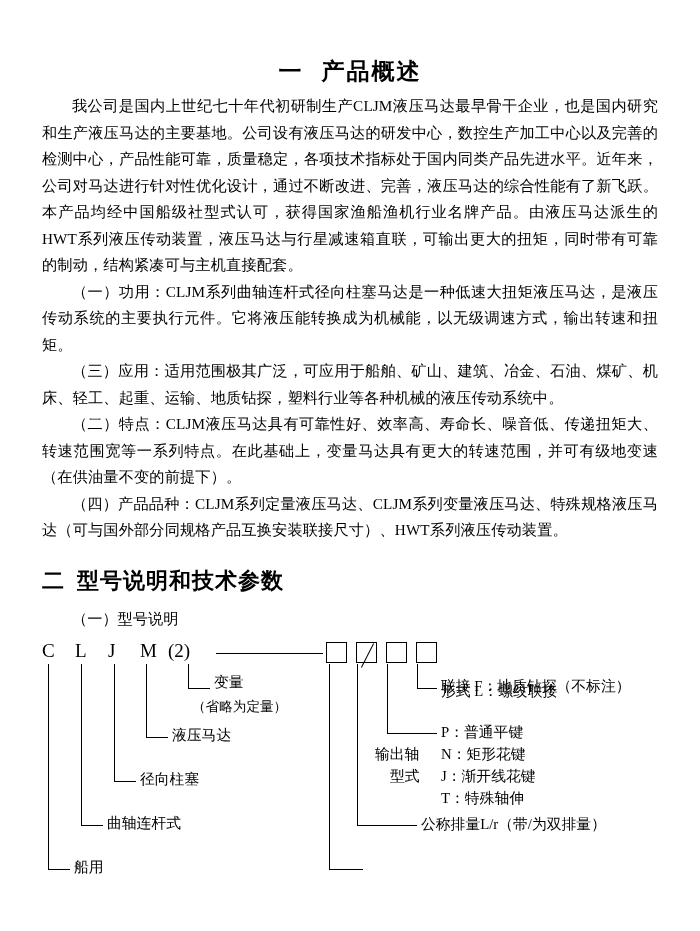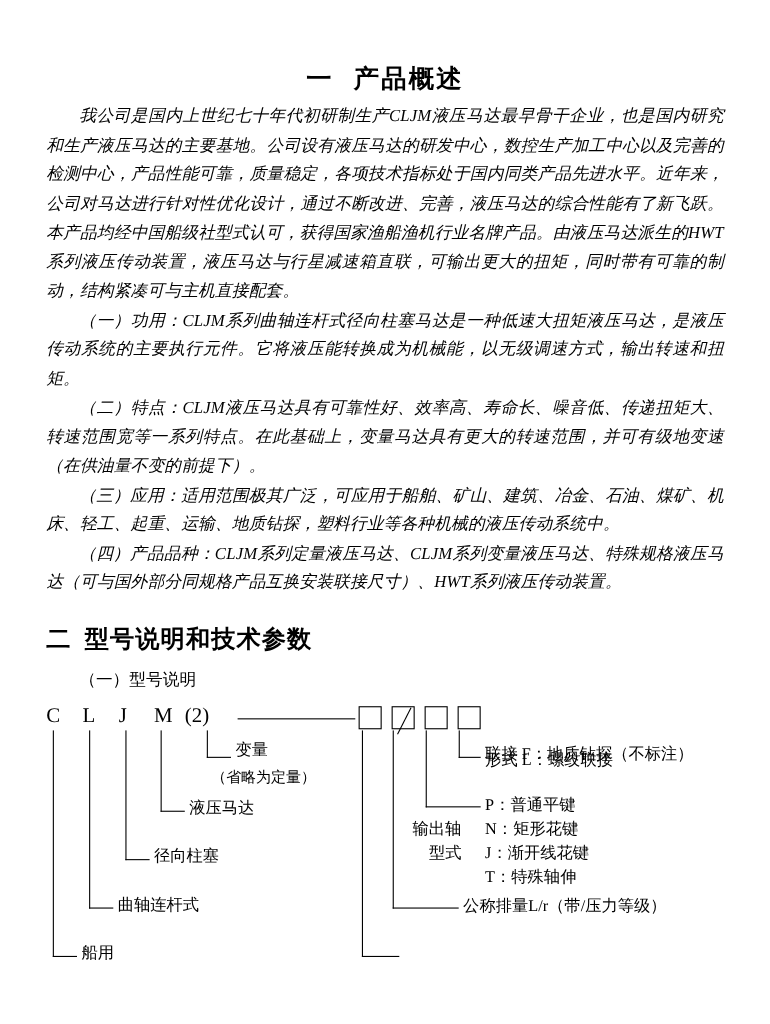--- a/index.html
+++ b/index.html
@@ -47,21 +47,20 @@
   h1.sec-title2 .num {
     margin-right: 12px;
   }
   p.body {
     font-size: 15.2px;
     line-height: 26.5px;
     margin: 0;
     text-align: justify;
     text-justify: inter-ideograph;
     letter-spacing: 0.15px;
-    font-style: italic;
   }
   p.body.indent {
     text-indent: 30px;
   }
   .sub-head {
     font-size: 15.2px;
     line-height: 26px;
     margin: 0;
     padding-left: 30px;
   }
@@ -136,22 +135,22 @@
 <body>
 
 <div class="page">
 
   <h1 class="sec-title">
     <span class="num">一</span><span>产品概述</span>
   </h1>
 
   <p class="body indent">我公司是国内上世纪七十年代初研制生产CLJM液压马达最早骨干企业，也是国内研究和生产液压马达的主要基地。公司设有液压马达的研发中心，数控生产加工中心以及完善的检测中心，产品性能可靠，质量稳定，各项技术指标处于国内同类产品先进水平。近年来，公司对马达进行针对性优化设计，通过不断改进、完善，液压马达的综合性能有了新飞跃。本产品均经中国船级社型式认可，获得国家渔船渔机行业名牌产品。由液压马达派生的HWT系列液压传动装置，液压马达与行星减速箱直联，可输出更大的扭矩，同时带有可靠的制动，结构紧凑可与主机直接配套。</p>
   <p class="body indent">（一）功用：CLJM系列曲轴连杆式径向柱塞马达是一种低速大扭矩液压马达，是液压传动系统的主要执行元件。它将液压能转换成为机械能，以无级调速方式，输出转速和扭矩。</p>
+  <p class="body indent">（三）应用：适用范围极其广泛，可应用于船舶、矿山、建筑、冶金、石油、煤矿、机床、轻工、起重、运输、地质钻探，塑料行业等各种机械的液压传动系统中。</p>
   <p class="body indent">（二）特点：CLJM液压马达具有可靠性好、效率高、寿命长、噪音低、传递扭矩大、转速范围宽等一系列特点。在此基础上，变量马达具有更大的转速范围，并可有级地变速（在供油量不变的前提下）。</p>
-  <p class="body indent">（三）应用：适用范围极其广泛，可应用于船舶、矿山、建筑、冶金、石油、煤矿、机床、轻工、起重、运输、地质钻探，塑料行业等各种机械的液压传动系统中。</p>
   <p class="body indent">（四）产品品种：CLJM系列定量液压马达、CLJM系列变量液压马达、特殊规格液压马达（可与国外部分同规格产品互换安装联接尺寸）、HWT系列液压传动装置。</p>
 
   <h1 class="sec-title2">
     <span class="num">二</span><span>型号说明和技术参数</span>
   </h1>
 
   <div class="sub-head">（一）型号说明</div>
 
   <div class="diagram">
 
@@ -200,21 +199,21 @@
     <div class="hline" style="left:345px; top:93px; width:50px;"></div>
     <div class="lbl" style="left:399px; top:82px;">P：普通平键</div>
     <div class="lbl" style="left:399px; top:104px;">N：矩形花键</div>
     <div class="lbl" style="left:399px; top:126px;">J：渐开线花键</div>
     <div class="lbl" style="left:399px; top:148px;">T：特殊轴伸</div>
     <div class="lbl" style="left:333px; top:104px;">输出轴</div>
     <div class="lbl" style="left:348px; top:126px;">型式</div>
 
     <div class="vline" style="left:315px; top:24px; height:162px;"></div>
     <div class="hline" style="left:315px; top:185px; width:60px;"></div>
-    <div class="lbl" style="left:379px; top:174px;">公称排量L/r（带/压力等级）</div>
+    <div class="lbl" style="left:379px; top:174px;">公称排量L/r（带/为双排量）</div>
 
     <div class="vline" style="left:287px; top:24px; height:206px;"></div>
     <div class="hline" style="left:287px; top:229px; width:34px;"></div>
 
   </div>
 
   <div class="footer">
     <span>— 1 —</span>
   </div>
 

